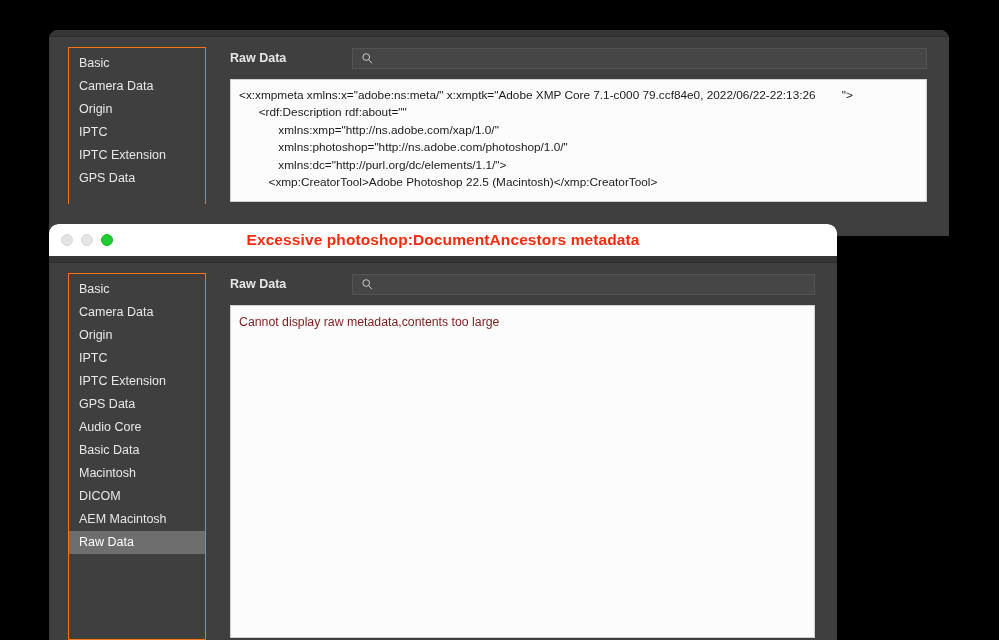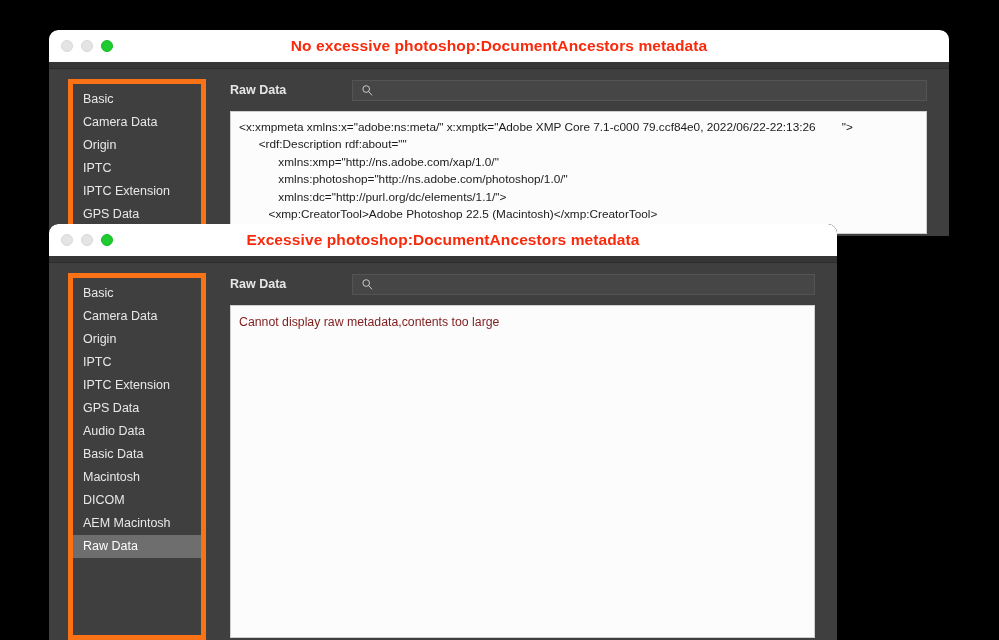--- a/index.html
+++ b/index.html
@@ -92,21 +92,21 @@
   
   .sidebar-wrap {
     position: relative;
     flex: 0 0 auto;
     padding: 10px 0 0 19px;
     box-sizing: border-box;
   }
   .sidebar {
     width: 138px;
     box-sizing: border-box;
-    border: 5px solid #f97316;
+    border: 1px solid #f97316;
     background: #3f3f3f;
     height: 100%;
     padding-top: 4px;
     overflow: hidden;
   }
   .side-item {
     font-size: 12.5px;
     color: #e8e8e8;
     padding: 4px 0 4px 10px;
     line-height: 15px;
@@ -226,28 +226,20 @@
   }
   #win2 .sidebar { height: 100%; }
 </style>
 </head>
 <body>
 
 <div id="stage">
 
   <div class="window rounded-top" id="win1">
 
-    <div class="titlebar">
-      <div class="traffic">
-        <span class="light gray"></span>
-        <span class="light gray"></span>
-        <span class="light green"></span>
-      </div>
-      <div class="win-title">No excessive photoshop:DocumentAncestors metadata</div>
-    </div>
 
     <div class="win-body">
       <div class="topstrip"></div>
 
       <div class="panes">
 
         <div class="sidebar-wrap">
           <div class="sidebar">
             <div class="side-item">Basic</div>
             <div class="side-item">Camera Data</div>
@@ -306,21 +298,21 @@
       <div class="panes">
 
         <div class="sidebar-wrap">
           <div class="sidebar">
             <div class="side-item">Basic</div>
             <div class="side-item">Camera Data</div>
             <div class="side-item">Origin</div>
             <div class="side-item">IPTC</div>
             <div class="side-item">IPTC Extension</div>
             <div class="side-item">GPS Data</div>
-            <div class="side-item">Audio Data</div>
+            <div class="side-item">Audio Core</div>
             <div class="side-item">Basic Data</div>
             <div class="side-item">Macintosh</div>
             <div class="side-item">DICOM</div>
             <div class="side-item">AEM Macintosh</div>
             <div class="side-item selected">Raw Data</div>
           </div>
         </div>
 
         <div class="side-gutter"></div>
 

